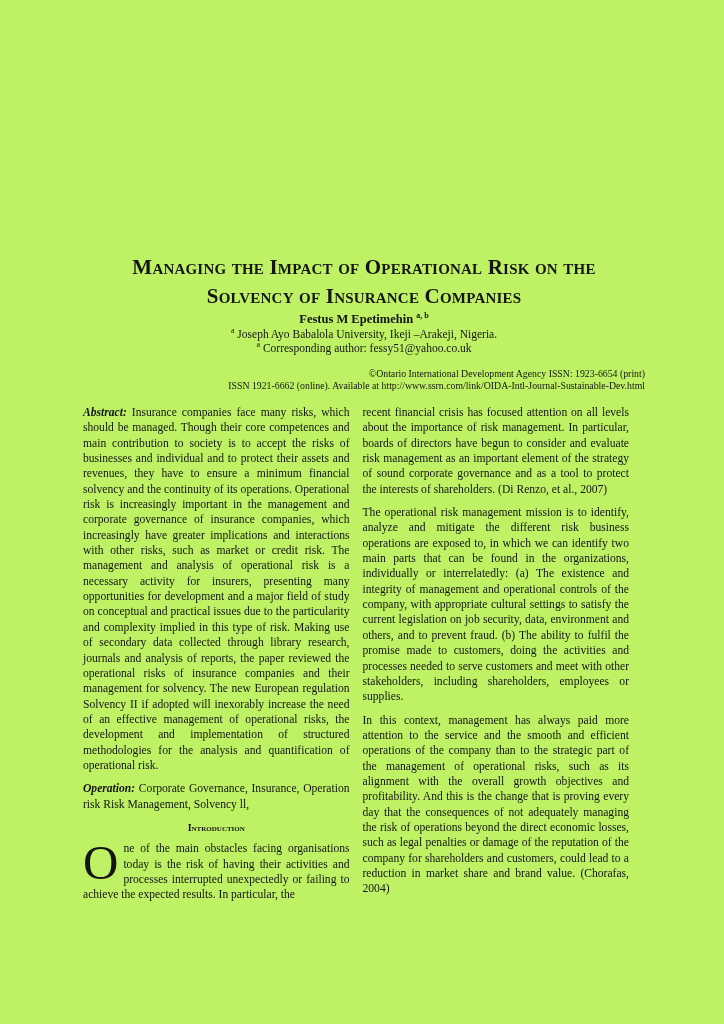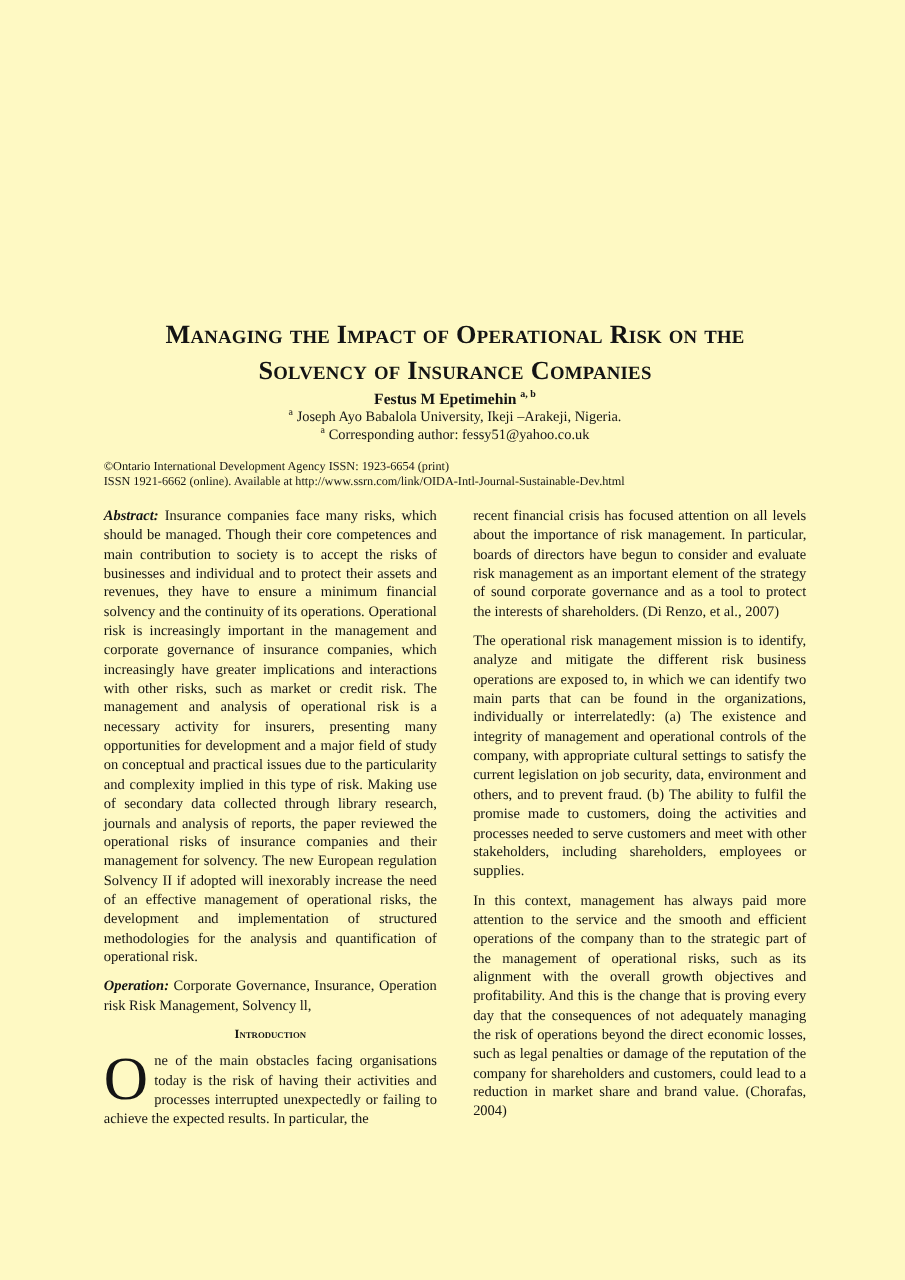--- a/index.html
+++ b/index.html
@@ -5,21 +5,21 @@
   html, body {
     margin: 0;
     padding: 0;
     background: #e8e8e8;
   }
   .page {
     position: relative;
     width: 724px;
     height: 1024px;
     margin: 0 auto;
-    background: #fef9c3;
+    background: #bef264;
     color: #141414;
     font-family: "Liberation Serif", "DejaVu Serif", serif;
     overflow: hidden;
   }
   .content {
     position: absolute;
     left: 83px;
     top: 253px;
     width: 562px;
   }
@@ -43,29 +43,29 @@
     font-size: 11.5px;
     line-height: 13.5px;
   }
   sup {
     font-size: 8px;
     vertical-align: super;
     line-height: 0;
   }
   .publisher-block {
     margin-top: 13px;
-    text-align: left;
+    text-align: right;
     font-size: 9.8px;
     line-height: 12px;
     font-family: Liberation Serif, serif;
   }
   .columns {
     margin-top: 13px;
     display: flex;
-    gap: 29px;
+    gap: 13px;
   }
   .col {
     width: 266.5px;
     font-size: 11.6px;
     line-height: 15.35px;
     text-align: justify;
   }
   .col p {
     margin: 0 0 8px 0;
   }

